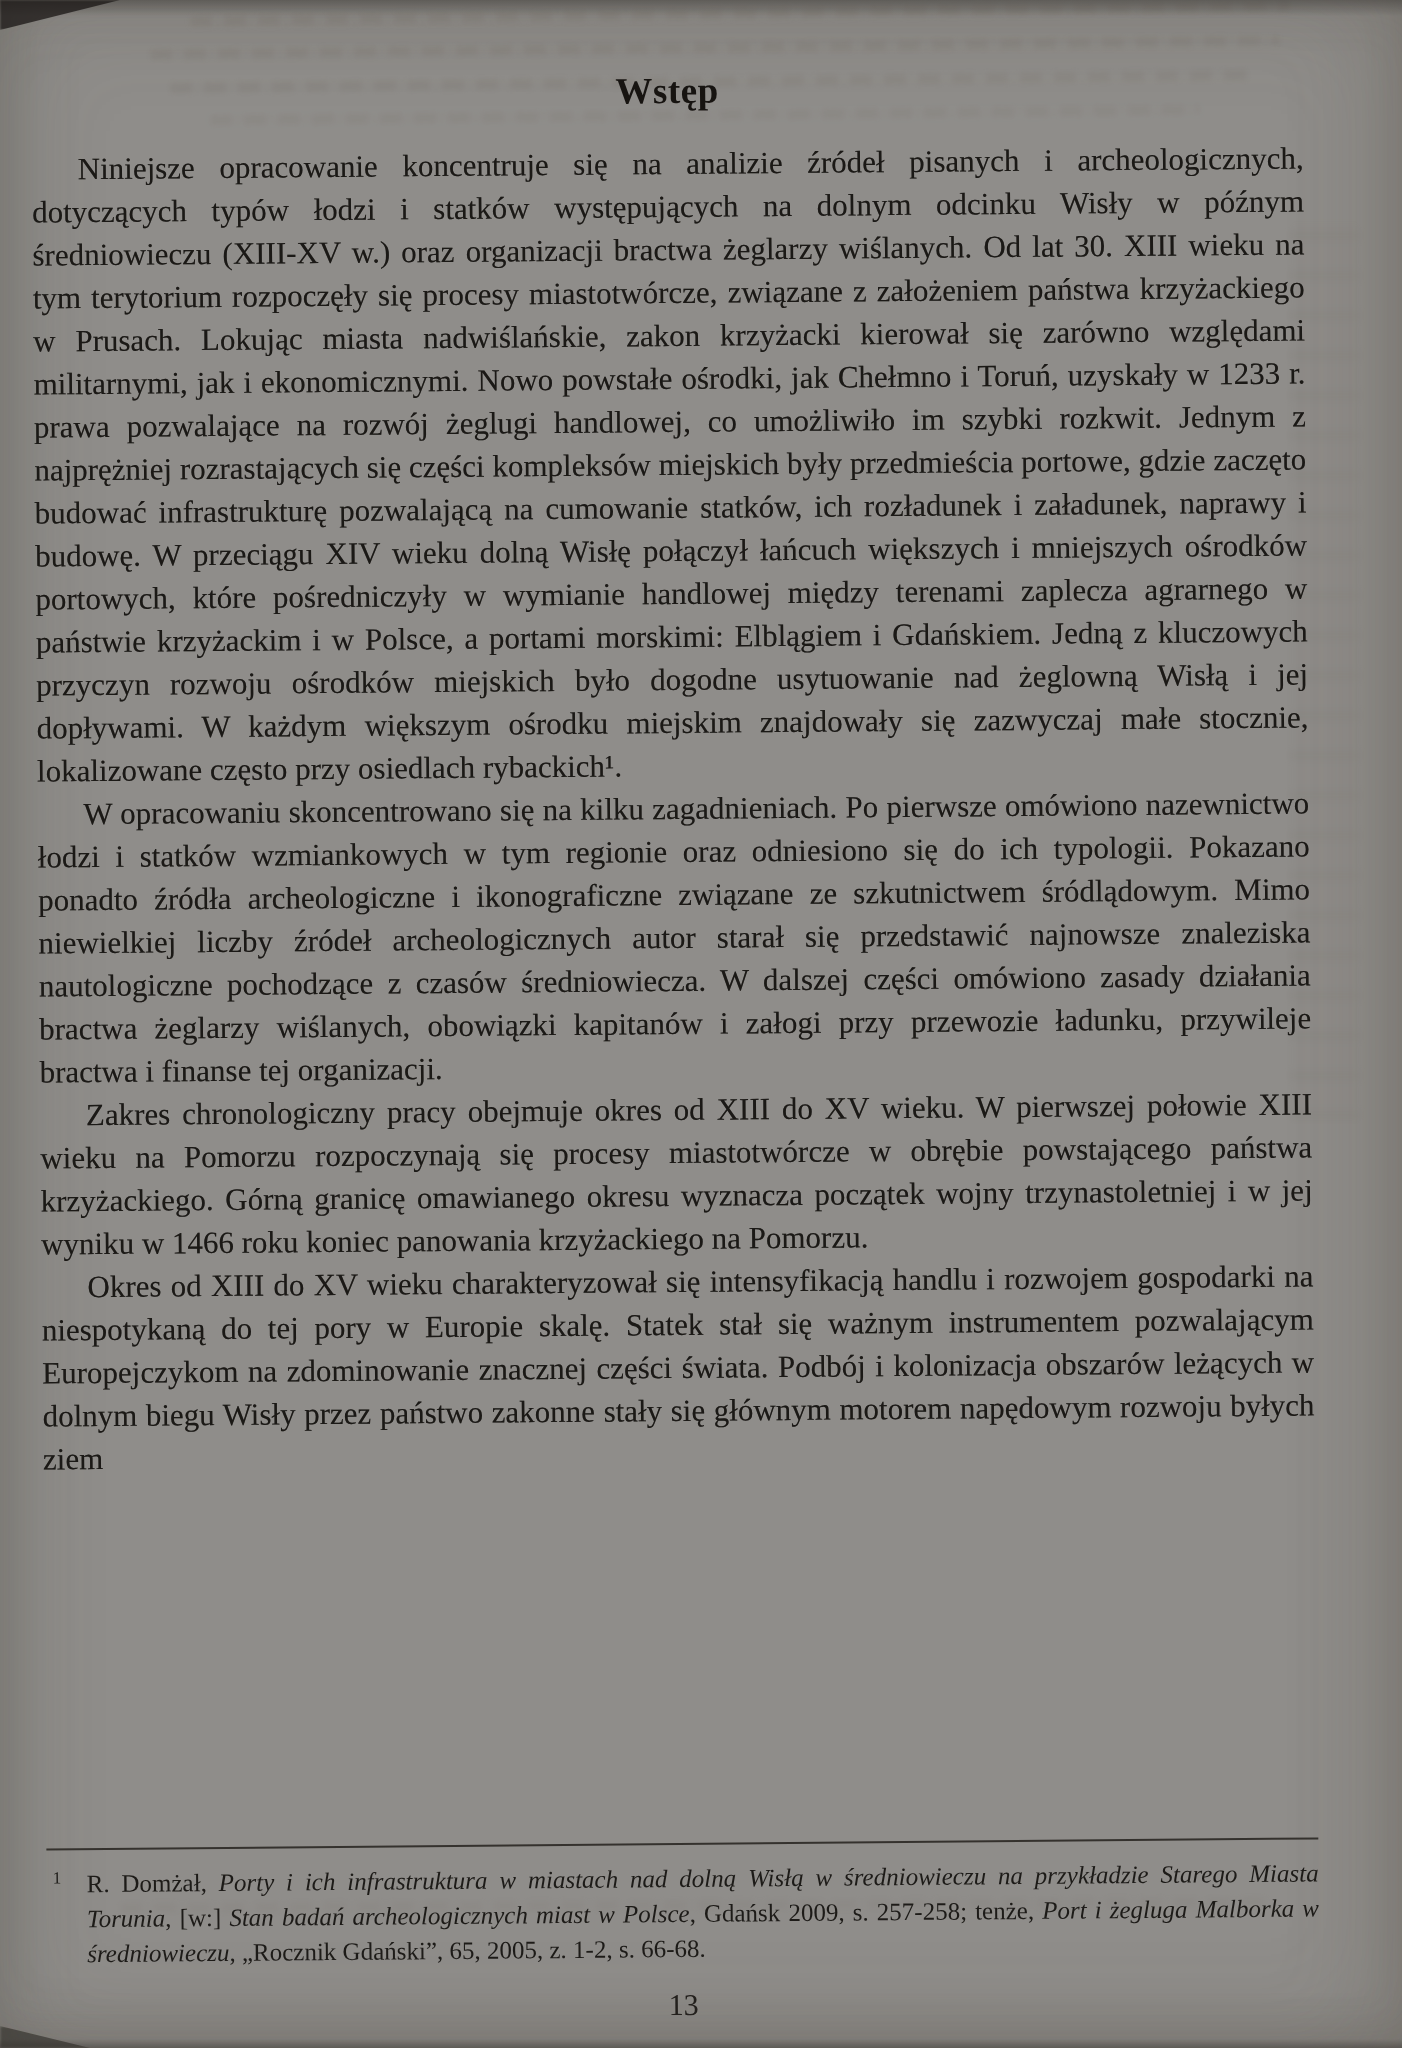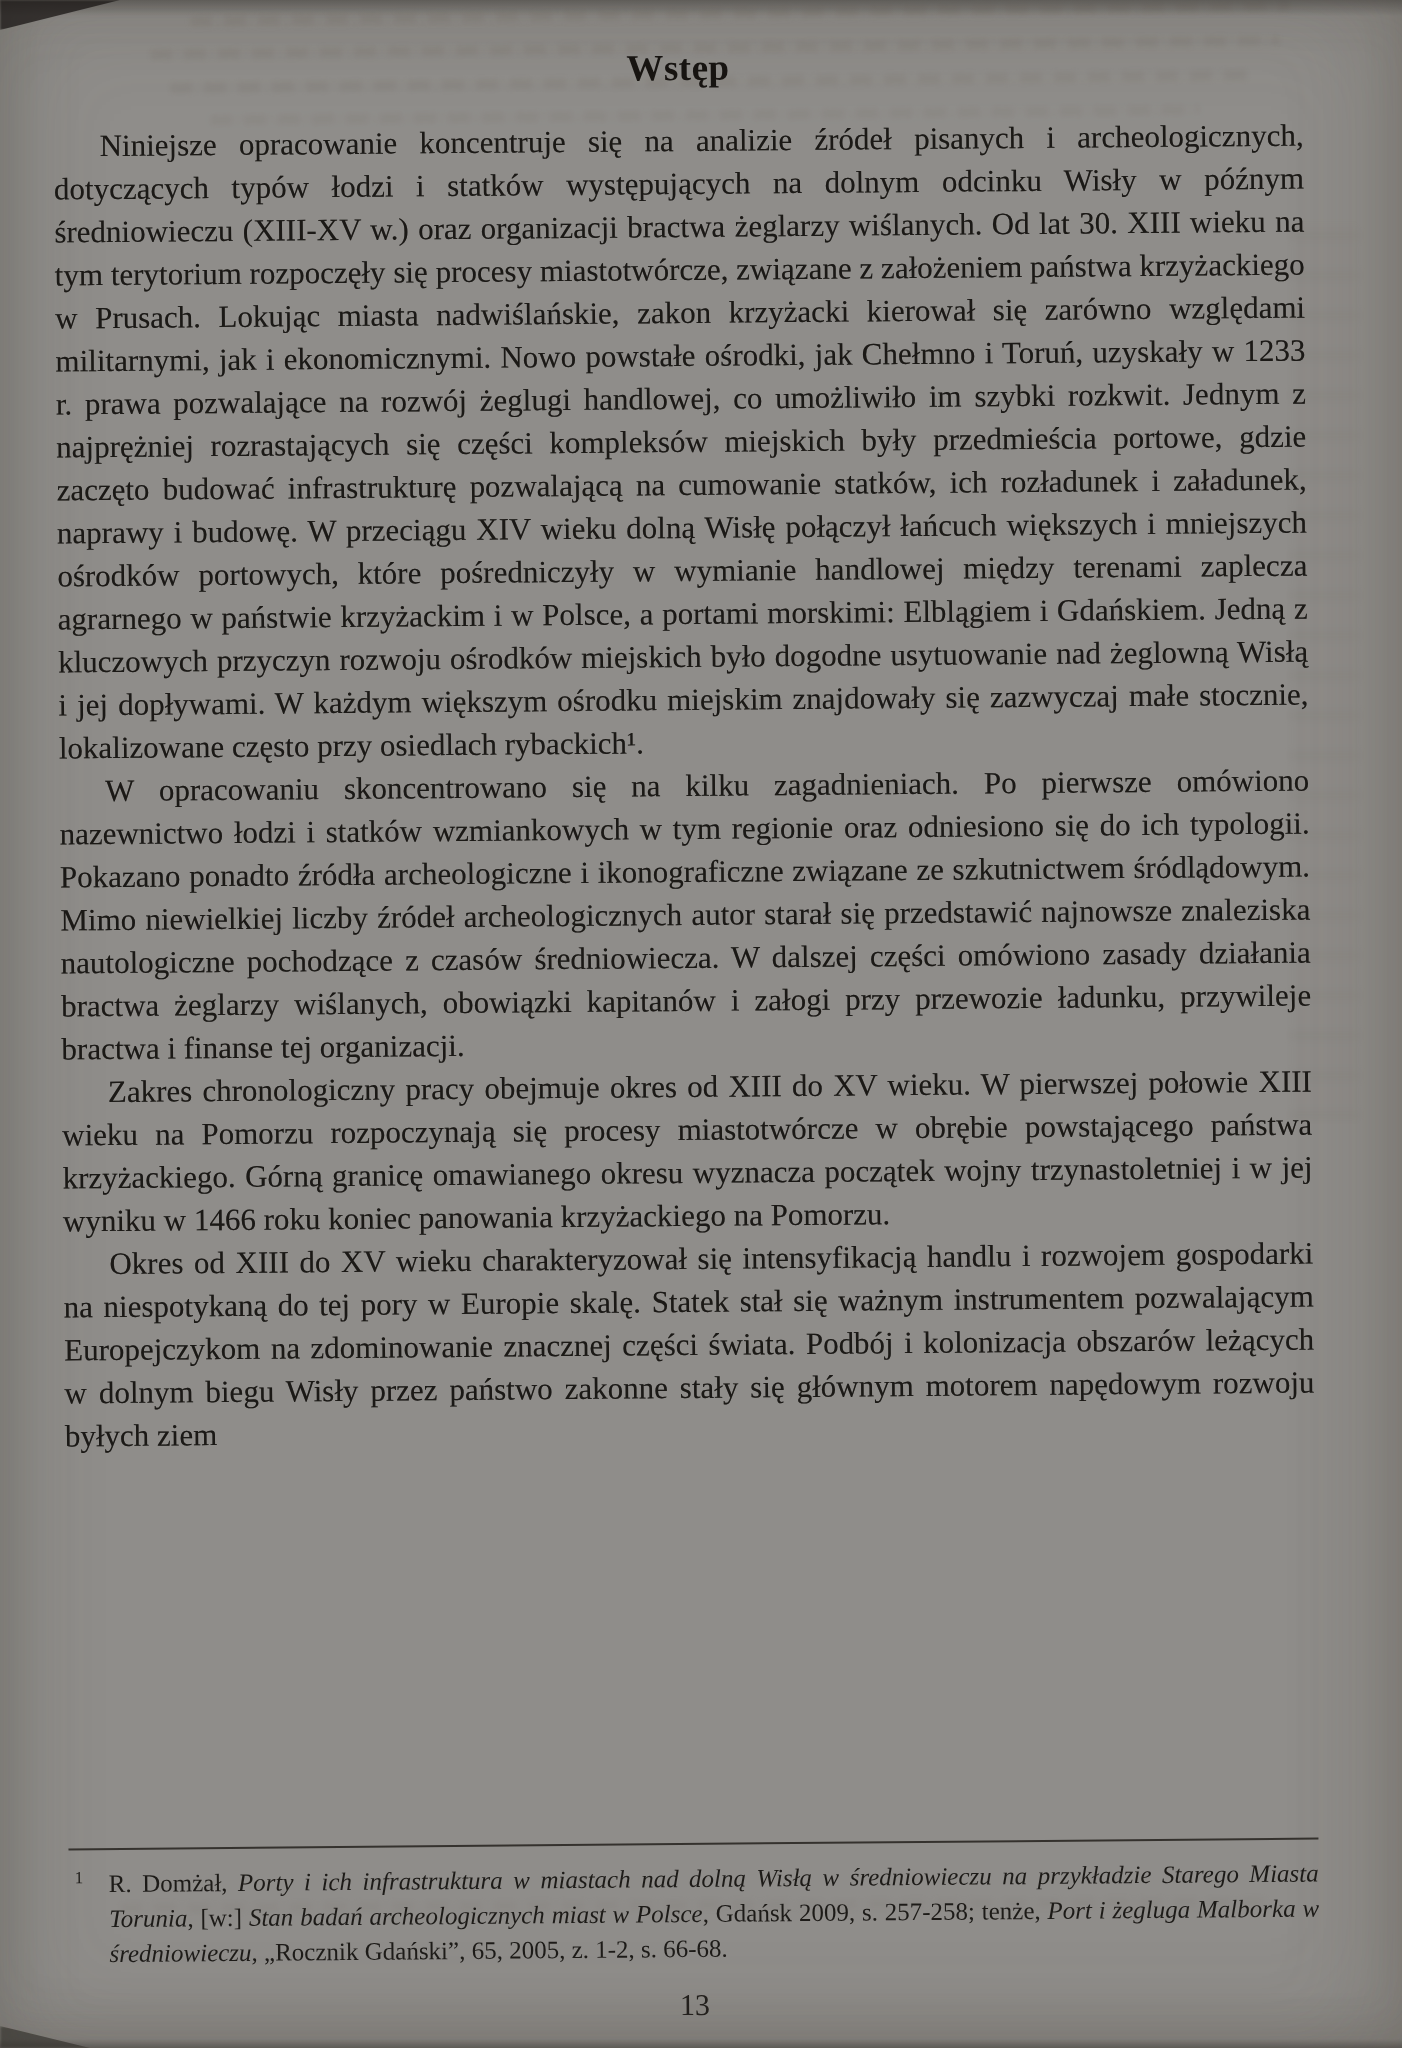--- a/index.html
+++ b/index.html
@@ -64,24 +64,25 @@
   .bleed .b4 { left: 210px; top: 110px; width: 990px;  height: 10px; transform: rotate(-0.6deg); opacity: .55; }
   .bleed .b5 { left: 1290px; top: 220px; width: 70px; height: 900px;
                background: repeating-linear-gradient(0deg,
                  rgba(120,114,106,0.22) 0 9px, rgba(120,114,106,0.03) 9px 40px);
                filter: blur(3px); opacity: .6; }
   .bleed .b6 { left: 120px; top: 1900px; width: 1150px; height: 10px; transform: rotate(-0.3deg); opacity: .35; }
 
   .page-content {
     position: absolute;
     inset: 0;
-    padding: 46px 92px 26px 60px;
+    padding: 46px 92px 26px 38px;
     display: flex;
     flex-direction: column;
     box-sizing: border-box;
+    margin-top: 23px;
   }
   .tilt {
     display: flex;
     flex-direction: column;
     flex: 1;
     transform: rotate(-0.5deg);
     transform-origin: 50% 42%;
   }
   h1.title {
     margin: 0 0 30px 0;

